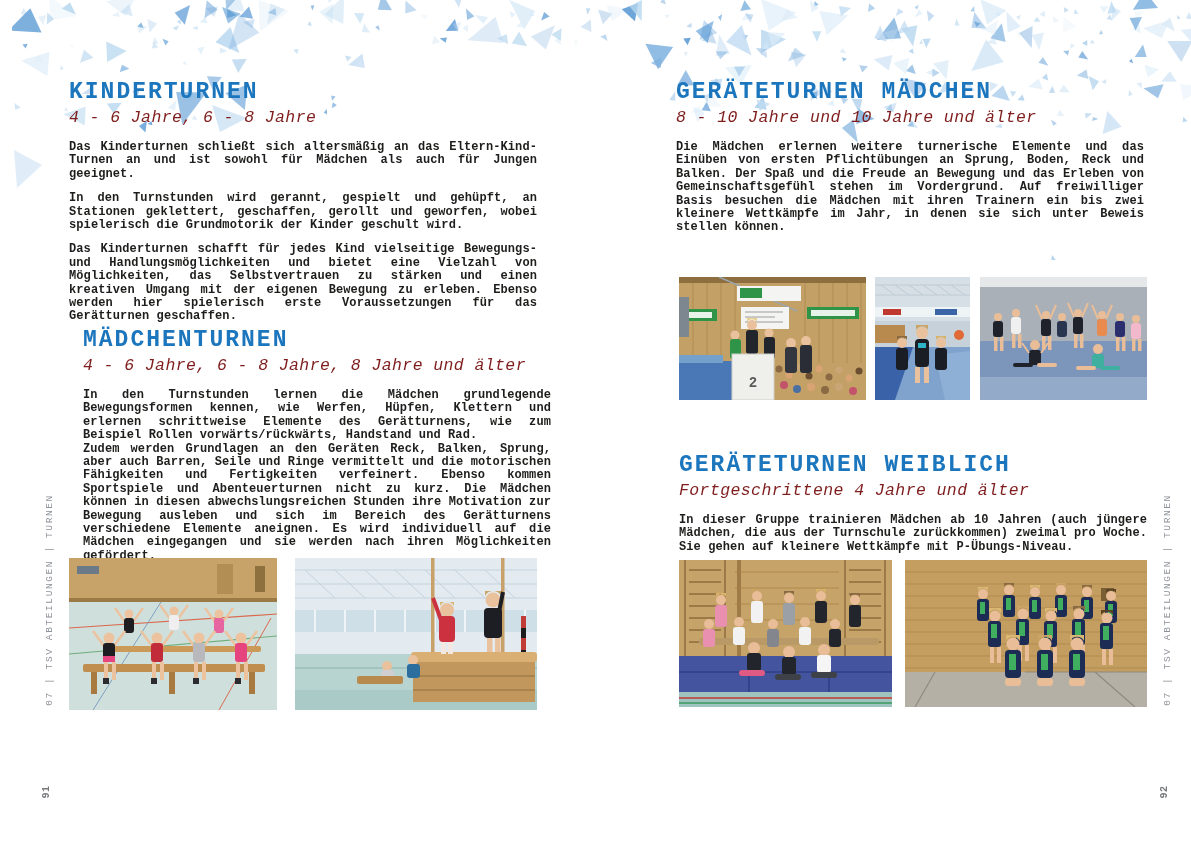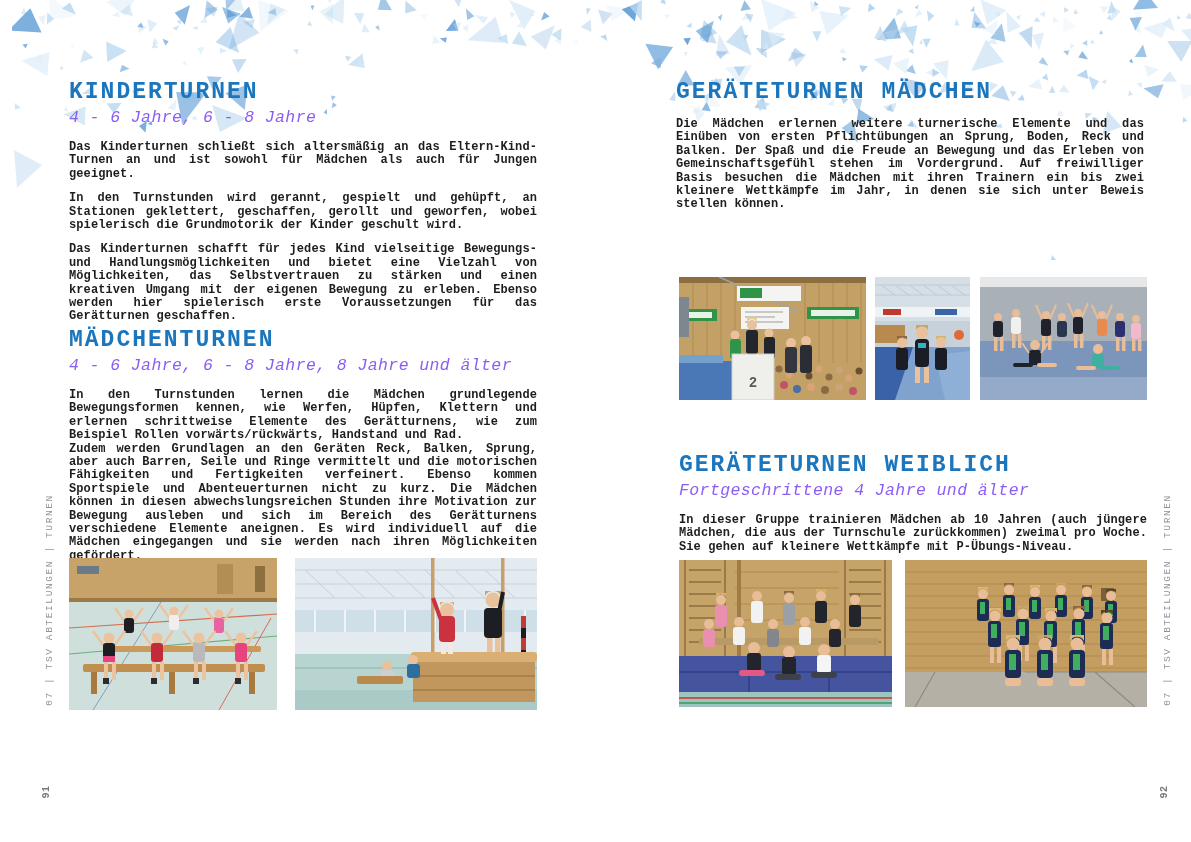--- a/index.html
+++ b/index.html
@@ -2,21 +2,21 @@
 <html lang="de"><head>
 <meta charset="utf-8">
 <style>
   html,body{margin:0;padding:0;background:#fff;}
   .spread{position:relative;width:1191px;height:842px;background:#ffffff;overflow:hidden;
           font-family:Liberation Mono, monospace;margin-left:12px;}
   #decor{position:absolute;left:0;top:0;width:1191px;height:260px;z-index:0;}
   .section{position:absolute;width:468px;z-index:2;}
   .sec-title{font-size:23px;font-weight:700;letter-spacing:2px;color:#1b76bd;line-height:25px;}
   .sec-subtitle{font-size:16.5px;font-style:italic;font-weight:400;letter-spacing:.4px;
-                color:#8b5cf6;line-height:21px;margin-top:2px;}
+                color:#7f1d1d;line-height:21px;margin-top:2px;}
   .sec-body{margin-top:13px;color:#1d1d1b;font-size:12px;font-weight:700;line-height:13.4px;
             text-align:justify;letter-spacing:.1px;}
   .sec-body p{margin:0 0 11px 0;}
   .sec-body p:last-child{margin-bottom:0;}
   .sec-body.tight p{margin-bottom:0;}
   figure{position:absolute;margin:0;z-index:2;}
   figure svg{display:block;width:100%;height:100%;}
   .vside{position:absolute;z-index:3;white-space:nowrap;color:#8d9198;font-size:9.5px;
          letter-spacing:1.6px;font-weight:400;transform:translate(-50%,-50%) rotate(-90deg);}
   .vpage{position:absolute;z-index:3;color:#77797c;font-size:10px;font-weight:700;
@@ -299,21 +299,21 @@
   <div class="section" style="left:57px;top:80px;">
     <div class="sec-title">KINDERTURNEN</div>
     <div class="sec-subtitle">4 - 6 Jahre, 6 - 8 Jahre</div>
     <div class="sec-body">
       <p>Das Kinderturnen schließt sich altersmäßig an das Eltern-Kind-Turnen an und ist sowohl für Mädchen als auch für Jungen geeignet.</p>
       <p>In den Turnstunden wird gerannt, gespielt und gehüpft, an Stationen geklettert, geschaffen, gerollt und geworfen, wobei spielerisch die Grundmotorik der Kinder geschult wird.</p>
       <p>Das Kinderturnen schafft für jedes Kind vielseitige Bewegungs- und Handlungsmöglichkeiten und bietet eine Vielzahl von Möglichkeiten, das Selbstvertrauen zu stärken und einen kreativen Umgang mit der eigenen Bewegung zu erleben. Ebenso werden hier spielerisch erste Voraussetzungen für das Gerätturnen geschaffen.</p>
     </div>
   </div>
 
-  <div class="section" style="left:57px;top:328px;">
+  <div class="section" style="left:71px;top:328px;">
     <div class="sec-title">MÄDCHENTURNEN</div>
     <div class="sec-subtitle">4 - 6 Jahre, 6 - 8 Jahre, 8 Jahre und älter</div>
     <div class="sec-body tight">
       <p>In den Turnstunden lernen die Mädchen grundlegende Bewegungsformen kennen, wie Werfen, Hüpfen, Klettern und erlernen schrittweise Elemente des Gerätturnens, wie zum Beispiel Rollen vorwärts/rückwärts, Handstand und Rad.</p>
       <p>Zudem werden Grundlagen an den Geräten Reck, Balken, Sprung, aber auch Barren, Seile und Ringe vermittelt und die motorischen Fähigkeiten und Fertigkeiten verfeinert. Ebenso kommen Sportspiele und Abenteuerturnen nicht zu kurz. Die Mädchen können in diesen abwechslungsreichen Stunden ihre Motivation zur Bewegung ausleben und sich im Bereich des Gerätturnens verschiedene Elemente aneignen. Es wird individuell auf die Mädchen eingegangen und sie werden nach ihren Möglichkeiten gefördert.</p>
     </div>
   </div>
 
   <figure style="left:57px;top:558px;width:208px;height:152px;" aria-label="Kinder mit erhobenen Armen auf Turnbänken in der Sporthalle">
     <svg viewBox="0 0 208 152" preserveAspectRatio="none" role="img">
@@ -437,20 +437,21 @@
       <rect x="192" y="80" width="5.5" height="14" fill="#e9c19c"></rect>
         <rect x="200" y="80" width="5.5" height="14" fill="#e9c19c"></rect>
     </svg>
   </figure>
 
   <div class="vside" style="left:37px;top:600px;">07 | TSV ABTEILUNGEN | TURNEN</div>
   <div class="vpage" style="left:34px;top:792px;">91</div>
 
   <div class="section" style="left:664px;top:80px;">
     <div class="sec-title">GERÄTETURNEN MÄDCHEN</div>
+    <div class="sec-subtitle">8 - 10 Jahre und 10 Jahre und älter</div>
     <div class="sec-body">
       <p>Die Mädchen erlernen weitere turnerische Elemente und das Einüben von ersten Pflichtübungen an Sprung, Boden, Reck und Balken. Der Spaß und die Freude an Bewegung und das Erleben von Gemeinschaftsgefühl stehen im Vordergrund. Auf freiwilliger Basis besuchen die Mädchen mit ihren Trainern ein bis zwei kleinere Wettkämpfe im Jahr, in denen sie sich unter Beweis stellen können.</p>
     </div>
   </div>
 
   <figure style="left:667px;top:277px;width:187px;height:123px;" aria-label="Siegerehrung mit Podest bei einem Wettkampf">
     <svg viewBox="0 0 187 123" preserveAspectRatio="none" role="img">
       <rect width="187" height="123" fill="#c2a066"></rect>
       <g stroke="#b08c52" stroke-width="1">
           <path d="M14 0 V86 M28 0 V86 M42 0 V86 M56 0 V86 M126 0 V86 M140 0 V86 M154 0 V86 M168 0 V86 M182 0 V86"></path>

